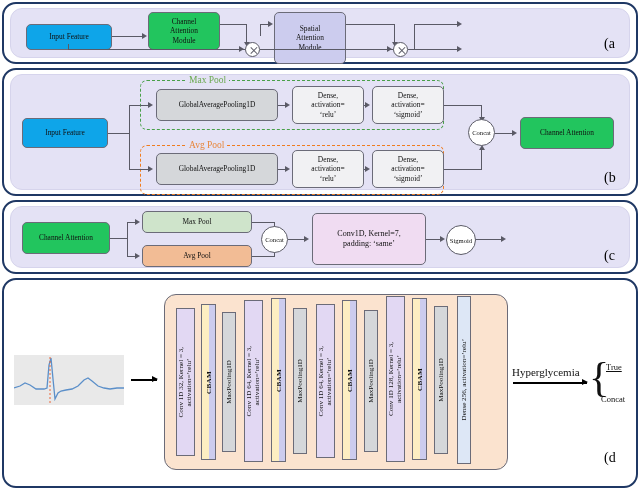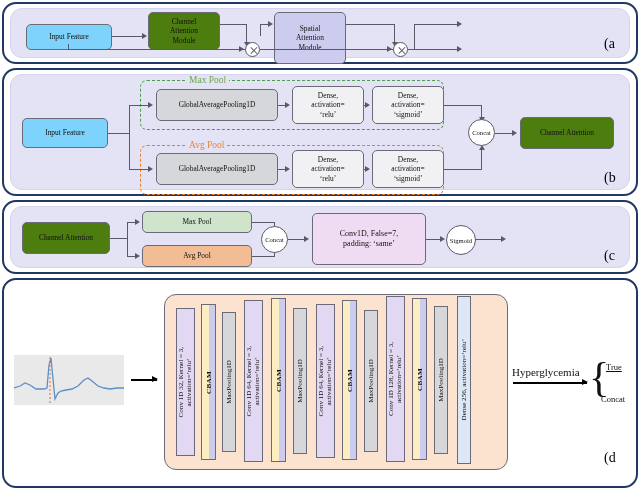--- a/index.html
+++ b/index.html
@@ -13,22 +13,22 @@
   .panel{position:absolute;background:#e4e2f5;border:1px solid #d6d4ec;
          border-radius:12px;box-sizing:border-box;}
 
   .plabel{position:absolute;font-size:14px;color:#000;font-family:"Liberation Serif",serif;}
 
   
   .box{position:absolute;box-sizing:border-box;border:1.4px solid #6b6b78;
        display:flex;align-items:center;justify-content:center;text-align:center;
        font-size:7.4px;line-height:1.25;border-radius:5px;padding:1px;}
   .sq{border-radius:5px;}
-  .peach{background:#7dd3fc;}
-  .cream{background:#4d7c0f;}
+  .peach{background:#0ea5e9;}
+  .cream{background:#22c55e;}
   .lav{background:#ccccee;}
   .gray{background:#d5d7da;}
   .white{background:#f1f1f3;}
   .green{background:#cfe4cb;}
   .orange{background:#f2bc95;}
   .pink{background:#f0dcf2;}
 
   
   .dash{position:absolute;box-sizing:border-box;border-radius:7px;}
   .dash.g{border:1.6px dashed #49a049;}
@@ -247,21 +247,21 @@
   <div class="arw u" style="left:272px;top:245px;"></div>
 
   <div class="circ" style="left:261px;top:226px;width:27px;height:27px;">
     <span>Concat</span>
   </div>
 
   <div class="ln hl" style="left:288px;top:239px;width:17px;"></div>
   <div class="arw r" style="left:304px;top:236px;"></div>
 
   <div class="box pink" style="left:312px;top:213px;width:114px;height:52px;">
-    <span style="white-space:pre-line;font-size:8px;">Conv1D, False=7,
+    <span style="white-space:pre-line;font-size:8px;">Conv1D, Kernel=7,
 padding: ‘same’</span>
   </div>
 
   <div class="ln hl" style="left:426px;top:239px;width:15px;"></div>
   <div class="arw r" style="left:440px;top:236px;"></div>
 
   <div class="circ" style="left:446px;top:225px;width:30px;height:30px;">
     <span>Sigmoid</span>
   </div>
 

